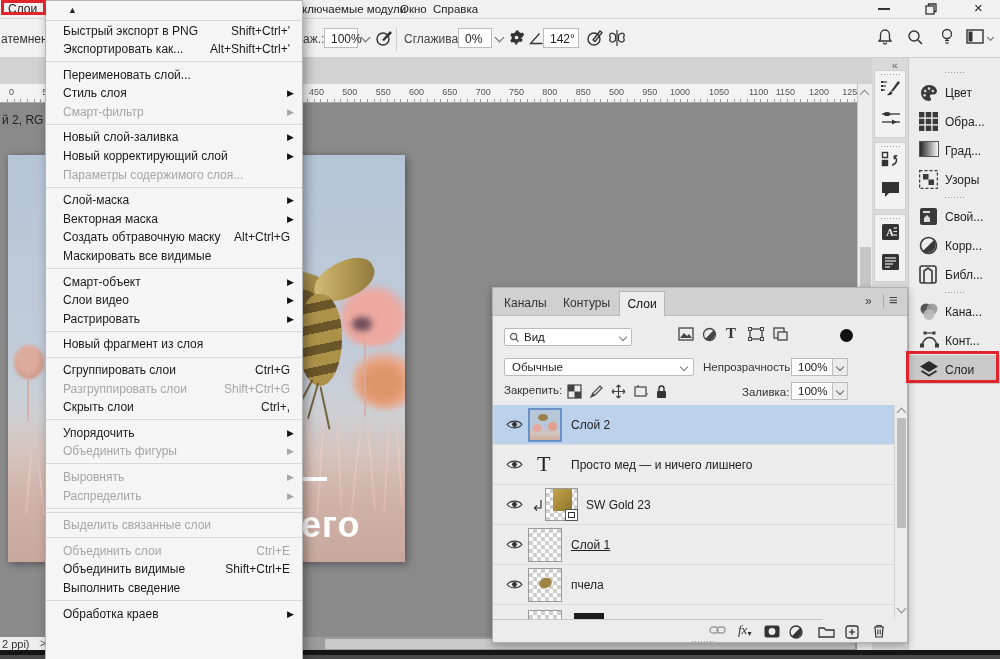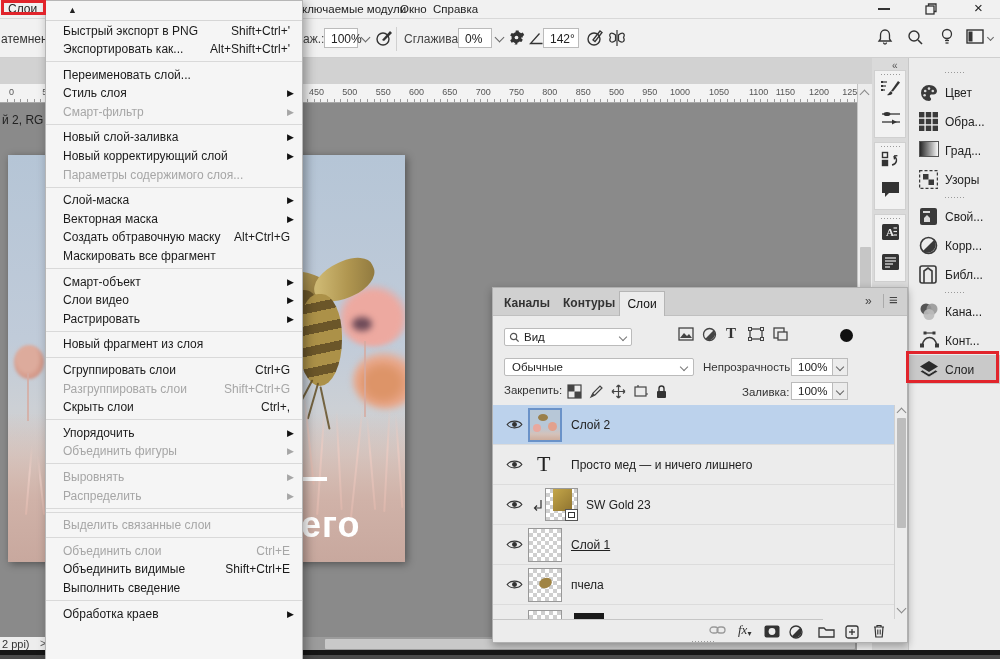--- a/index.html
+++ b/index.html
@@ -70,21 +70,21 @@
   .mi { height:18.6px; position:relative; font-size:12px; color:#1a1a1a; }
   .mi .lbl { position:absolute; left:17px; top:2.5px; }
   .mi .sc { position:absolute; right:12px; top:2.5px; }
   .mi .arr { position:absolute; right:8px; top:4.5px; font-size:9px; color:#111; }
   .mi.dis { color:#a6a6a6; } .mi.dis .arr { color:#a6a6a6; }
   .msep { height:1px; background:#d9d9d9; margin:3px 0; }
 
   
   #panel { left:492px; top:287px; width:416px; height:356px; background:#ececec; border:1px solid #b0b0b0; box-shadow:0 3px 8px rgba(0,0,0,.3); z-index:5; }
   #ptabs { left:0; top:0; width:414px; height:28px; background:#d0d0d0; border-bottom:1px solid #c0c0c0; }
-  .ptab { top:8px; font-size:12px; color:#333;font-weight:bold; }
+  .ptab { top:8px; font-size:12px; color:#333; }
   #ptab-active { left:126px; top:3px; width:46px; height:25px; background:#ececec; border:1px solid #b5b5b5; border-bottom:none; text-align:center; padding-top:5px; font-size:12px; color:#111; }
   #ptabs-more { left:372px; top:6px; font-size:12px; color:#444; }
   #ptabs-bar { left:390px; top:6px; width:1px; height:14px; background:#aaa; }
   #ptabs-menu { left:396px; top:3px; font-size:15px; color:#444; }
   #psearch-box { left:11px; top:40px; width:128px; height:18px; background:#fff; border:1px solid #bbb; border-radius:2px; }
   #psearch-box .mag { position:absolute; left:4px; top:3px; }
   #psearch-box .val { position:absolute; left:19px; top:2px; font-size:11.5px; color:#222; }
   #psearch-box .chev { position:absolute; right:5px; top:5px; width:6px; height:6px; border-right:1.2px solid #777; border-bottom:1.2px solid #777; transform:rotate(45deg); }
   .ficon { top:39px; }
   #fdot { left:347px; top:41px; width:13px; height:13px; background:#111; border-radius:50%; }
@@ -723,21 +723,21 @@
       </div>
       <div class="mi">
         <span class="lbl">Векторная маска</span>
         <span class="arr">▶</span>
       </div>
       <div class="mi">
         <span class="lbl">Создать обтравочную маску</span>
         <span class="sc">Alt+Ctrl+G</span>
       </div>
       <div class="mi">
-        <span class="lbl">Маскировать все фрагмент</span>
+        <span class="lbl">Маскировать все видимые</span>
       </div>
       <div class="msep"></div>
       <div class="mi">
         <span class="lbl">Смарт-объект</span>
         <span class="arr">▶</span>
       </div>
       <div class="mi">
         <span class="lbl">Слои видео</span>
         <span class="arr">▶</span>
       </div>

